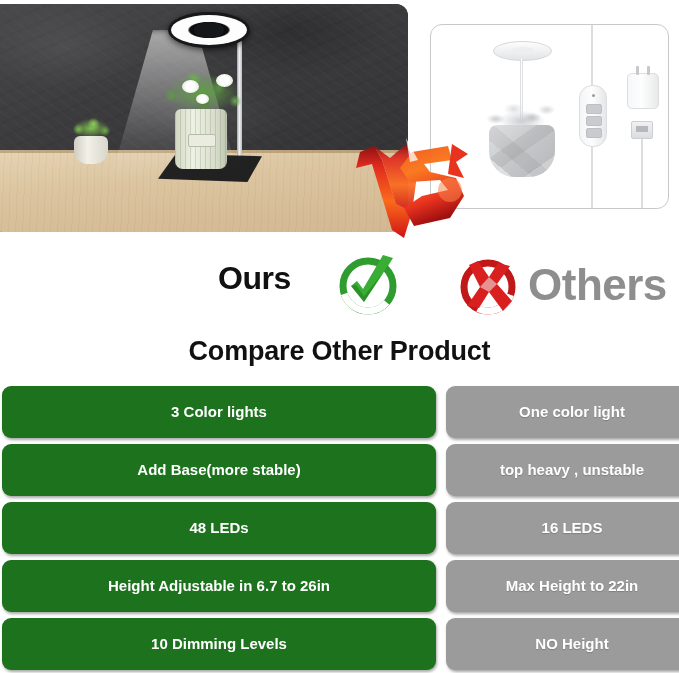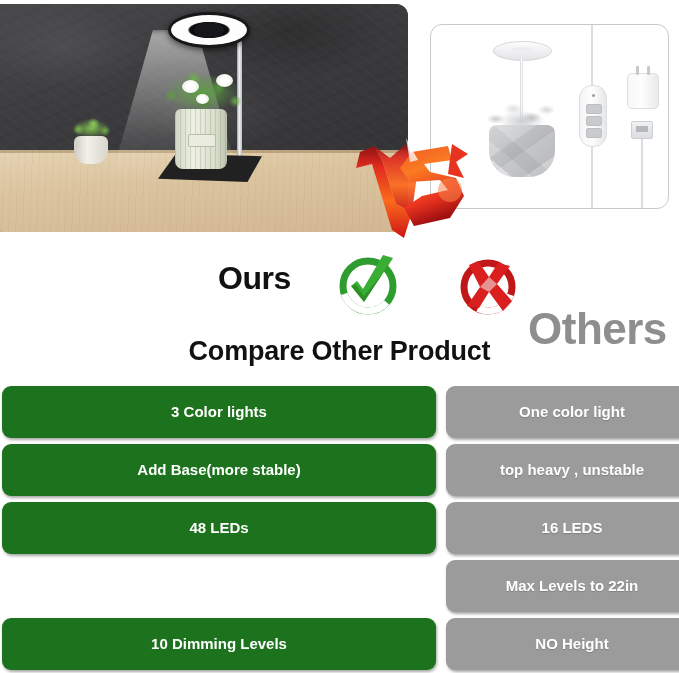--- a/index.html
+++ b/index.html
@@ -106,21 +106,21 @@
   .r-usb{position:absolute;left:200px;top:96px;width:20px;height:16px;border-radius:2px;
     background:linear-gradient(180deg,#f0f1f3,#dcdde0);border:1px solid #cdced1;}
   .r-usb:after{content:"";position:absolute;left:4px;top:4px;width:12px;height:6px;background:#b6b8bb;}
 
   
   .vs{position:absolute;left:352px;top:134px;width:118px;height:112px;z-index:6;}
 
   
   .verdict{position:absolute;left:0;top:252px;width:679px;height:68px;}
   .v-ours{position:absolute;left:218px;top:8px;font-size:32px;font-weight:bold;color:#111;letter-spacing:-.5px;}
-  .v-others{position:absolute;left:528px;top:8px;font-size:44px;font-weight:bold;color:#8e8e8e;letter-spacing:-.5px;margin-top:44px;}
+  .v-others{position:absolute;left:528px;top:8px;font-size:44px;font-weight:bold;color:#8e8e8e;letter-spacing:-.5px;}
   .mark-check{position:absolute;left:337px;top:2px;width:62px;height:62px;}
   .mark-x{position:absolute;left:458px;top:4px;width:60px;height:60px;}
 
   
   .compare-title{position:absolute;left:0;top:336px;width:679px;text-align:center;
     font-size:27px;font-weight:bold;color:#111;letter-spacing:-.2px;}
 
   
   .table{position:absolute;left:0;top:386px;width:679px;}
   .row{position:relative;height:52px;margin-bottom:6px;}
@@ -244,22 +244,25 @@
   <div class="row">
     <div class="cell ours">
         <span>48 LEDs</span>
       </div>
     <div class="cell theirs">
         <span>16 LEDS</span>
       </div>
   </div>
 
   <div class="row">
-    <div class="cell theirs">
-        <span>Max Levels to 22in</span>
+    <div class="cell ours">
+        <span>Height Adjustable in 6.7 to 26in</span>
+      </div>
+    <div class="cell theirs">
+        <span>Max Height to 22in</span>
       </div>
   </div>
 
   <div class="row">
     <div class="cell ours">
         <span>10 Dimming Levels</span>
       </div>
     <div class="cell theirs">
         <span>NO Height</span>
       </div>

